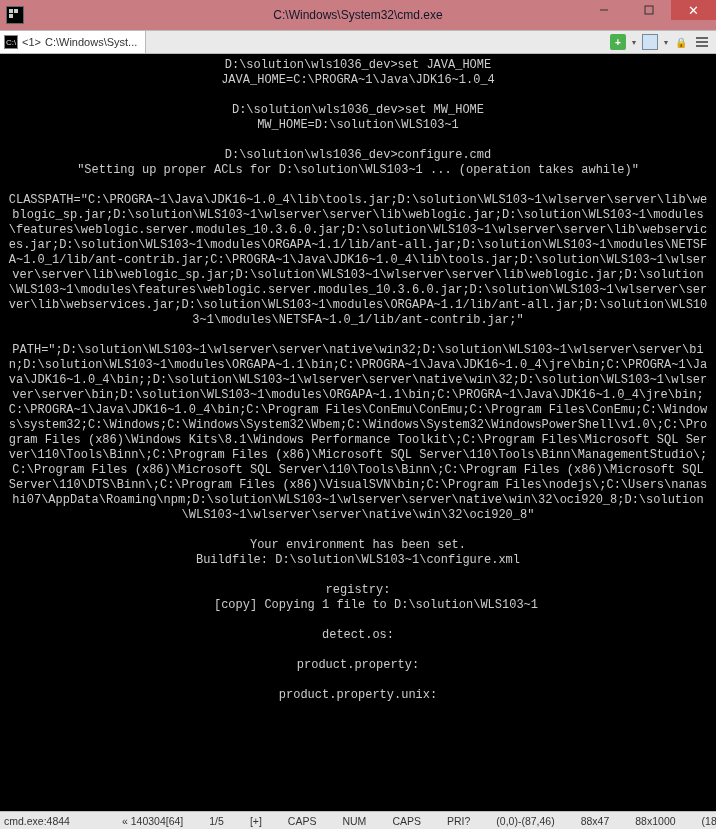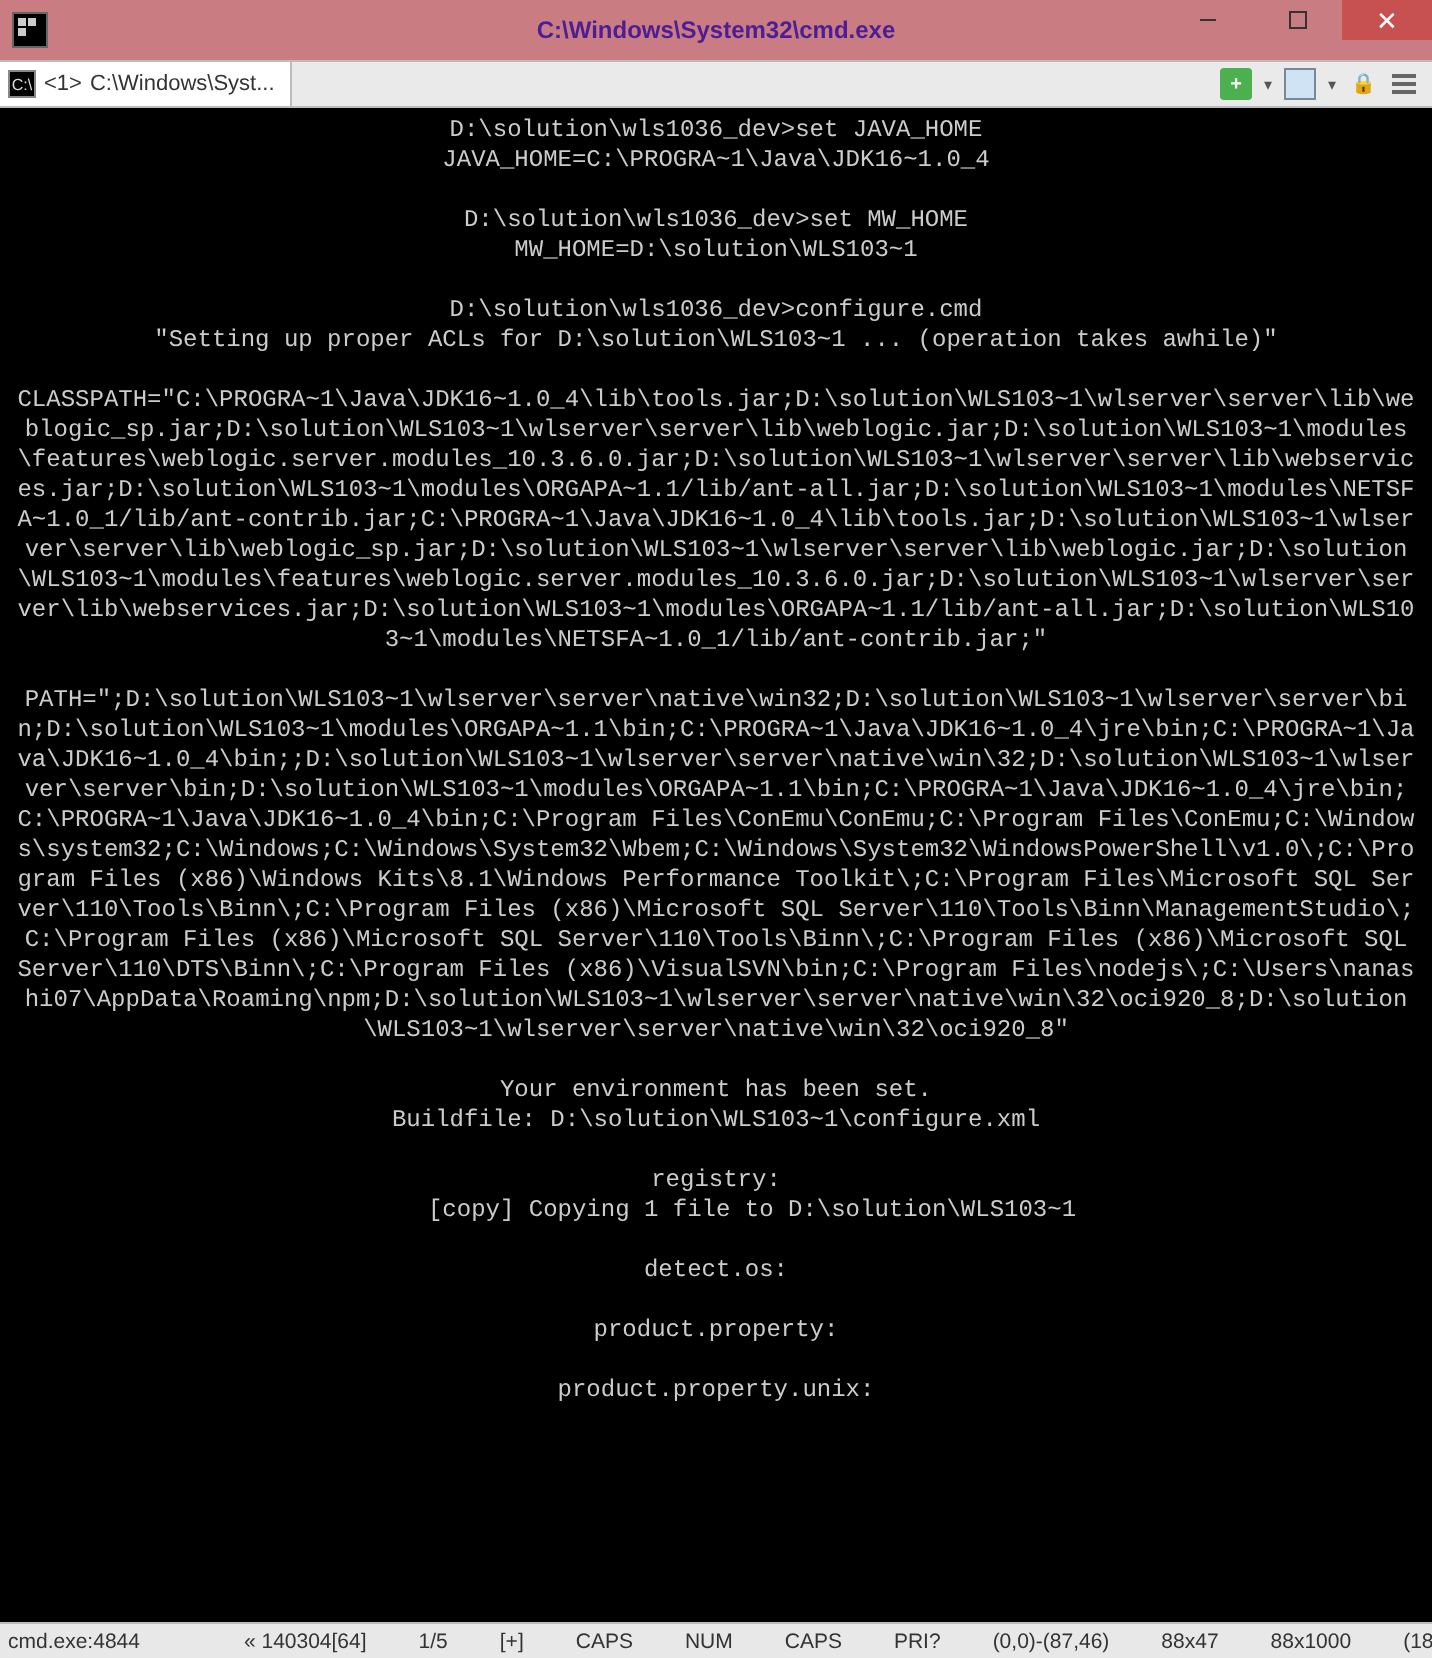--- a/index.html
+++ b/index.html
@@ -26,24 +26,23 @@
     display: flex; align-items: center; justify-content: center;
     background: #000;
     border: 1px solid #666;
     margin-right: 8px;
   }
   .tb-icon svg { width: 14px; height: 14px; }
   .tb-title {
     position: absolute;
     left: 50%;
     transform: translateX(-50%);
-    color: #4c1d95;
+    color: #0f172a;
     font-size: 12px;
     white-space: nowrap;
-    font-weight: bold;
   }
   .tb-controls {
     position: absolute;
     right: 0; top: 0;
     display: flex;
     height: 20px;
   }
   .tb-btn {
     width: 45px; height: 20px;
     display: flex; align-items: center; justify-content: center;

